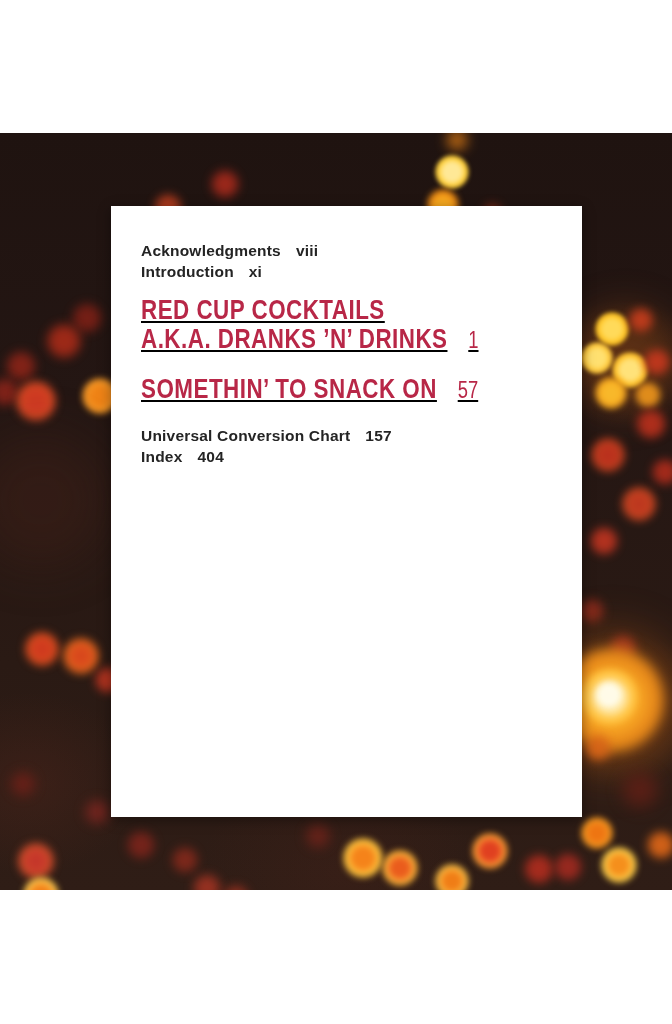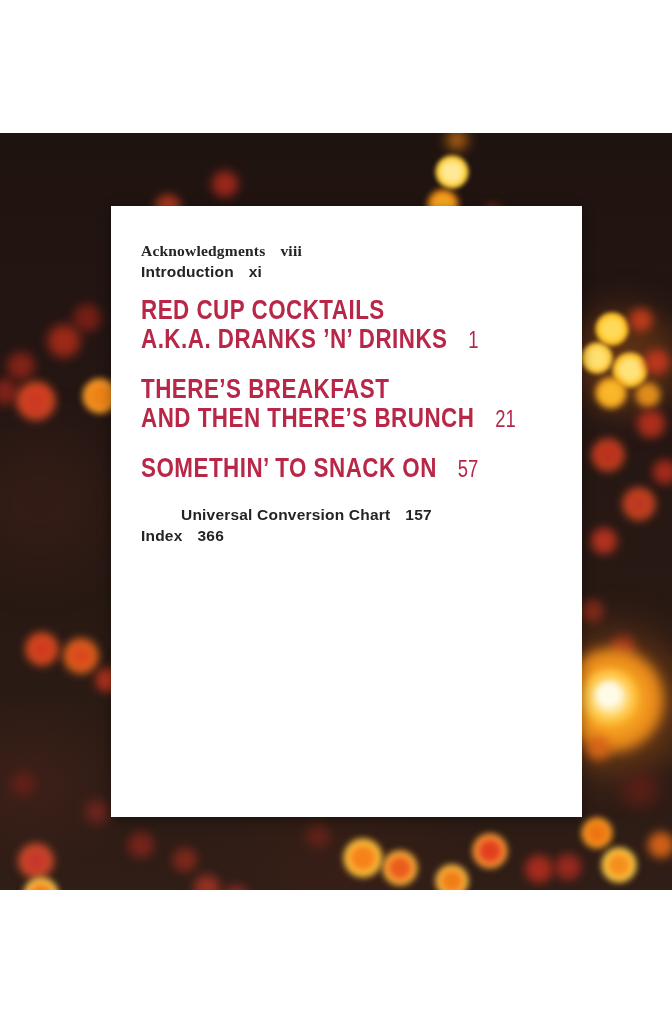--- a/index.html
+++ b/index.html
@@ -24,21 +24,21 @@
   .page{
     position:absolute;left:111px;top:73px;width:471px;height:611px;z-index:2;
     background:#ffffff;box-sizing:border-box;
     padding:34px 24px 0 30px;
     box-shadow:0 3px 12px rgba(0,0,0,.4);
   }
   .fm-row{display:flex;align-items:baseline;gap:15px;
     font-size:15.5px;line-height:21px;font-weight:700;letter-spacing:.2px;}
   .fm-label{}
   .fm-num{font-weight:700;}
-  .chapters{margin-top:13px;}
+  .chapters{margin-top:13px;text-decoration:underline;}
   .chapter{margin-bottom:19px;}
   .h-line{
     display:flex;align-items:baseline;gap:26px;white-space:nowrap;
     transform:scaleX(.80);transform-origin:0 60%;
     font-weight:700;font-size:28px;line-height:29px;letter-spacing:.6px;
   }
   .h-num{font-size:23px;font-weight:400;letter-spacing:0;}
   .back-matter{margin-top:20px;}
 </style>
 </head>
@@ -100,69 +100,60 @@
         <div class="light" style="left: 559.1px; top: 514.1px; width: 105.8px; height: 105.8px; filter: blur(6px); opacity: 1; background: radial-gradient(circle, rgb(249, 168, 37) 0px, rgb(249, 168, 37) 38%, rgb(232, 137, 26) 54%, rgb(232, 137, 26) 64%, transparent 74%);"></div>
         <div class="light" style="left: 582.4px; top: 536.4px; width: 55.2px; height: 55.2px; filter: blur(3px); opacity: 1; background: radial-gradient(circle, rgb(255, 233, 168) 0px, rgb(255, 233, 168) 38%, rgb(255, 197, 69) 54%, rgb(255, 197, 69) 64%, transparent 74%);"></div>
         <div class="light" style="left: 594.05px; top: 547.05px; width: 29.9px; height: 29.9px; filter: blur(2px); opacity: 1; background: radial-gradient(circle, rgb(255, 251, 232) 0px, rgb(255, 251, 232) 42%, transparent 72%);"></div>
         <div class="light" style="left: 583.05px; top: 600.05px; width: 29.9px; height: 29.9px; filter: blur(5px); opacity: 0.9; background: radial-gradient(circle, rgb(216, 100, 24) 0px, rgb(216, 100, 24) 42%, transparent 72%);"></div>
         <div class="light" style="left: 619.3px; top: 636.3px; width: 41.4px; height: 41.4px; filter: blur(8px); opacity: 0.9; background: radial-gradient(circle, rgb(94, 31, 22) 0px, rgb(94, 31, 22) 42%, transparent 72%);"></div>
       </div>
 
     <div class="page">
 
       <div>
-        <div class="fm-row" style="color: rgb(36, 36, 36); font-family: Liberation Serif, serif;">
+        <div class="fm-row" style="color: rgb(36, 36, 36);">
           <span class="fm-label">Acknowledgments</span>
           <span class="fm-num">viii</span>
         </div>
         <div class="fm-row" style="color: rgb(36, 36, 36);">
           <span class="fm-label">Introduction</span>
           <span class="fm-num">xi</span>
         </div>
       </div>
 
       <div class="chapters">
         <div class="chapter">
           <div class="h-line" style="color: rgb(184, 39, 71);">
             <span>RED CUP COCKTAILS</span>
           </div>
           <div class="h-line" style="color: rgb(184, 39, 71);">
             <span>A.K.A. DRANKS ’N’ DRINKS</span>
             <span class="h-num">1</span>
           </div>
         </div>
 
-        <div class="chapter">
-          <div class="h-line" style="color: rgb(184, 39, 71);">
-            <span>THERE’S BREAKFAST</span>
-          </div>
-          <div class="h-line" style="color: rgb(184, 39, 71);">
-            <span>AND THEN THERE’S BRUNCH</span>
-            <span class="h-num">21</span>
-          </div>
-        </div>
 
         <div class="chapter">
           <div class="h-line" style="color: rgb(184, 39, 71);">
             <span>SOMETHIN’ TO SNACK ON</span>
             <span class="h-num">57</span>
           </div>
         </div>
 
 
 
 
       </div>
 
       <div class="back-matter">
-        <div class="fm-row" style="color: rgb(36, 36, 36); margin-left: 40px;">
+        <div class="fm-row" style="color: rgb(36, 36, 36);">
           <span class="fm-label">Universal Conversion Chart</span>
           <span class="fm-num">157</span>
         </div>
         <div class="fm-row" style="color: rgb(36, 36, 36);">
           <span class="fm-label">Index</span>
-          <span class="fm-num">366</span>
+          <span class="fm-num">404</span>
         </div>
       </div>
 
     </div>
   </div>
 </div>
 
 </body></html>

